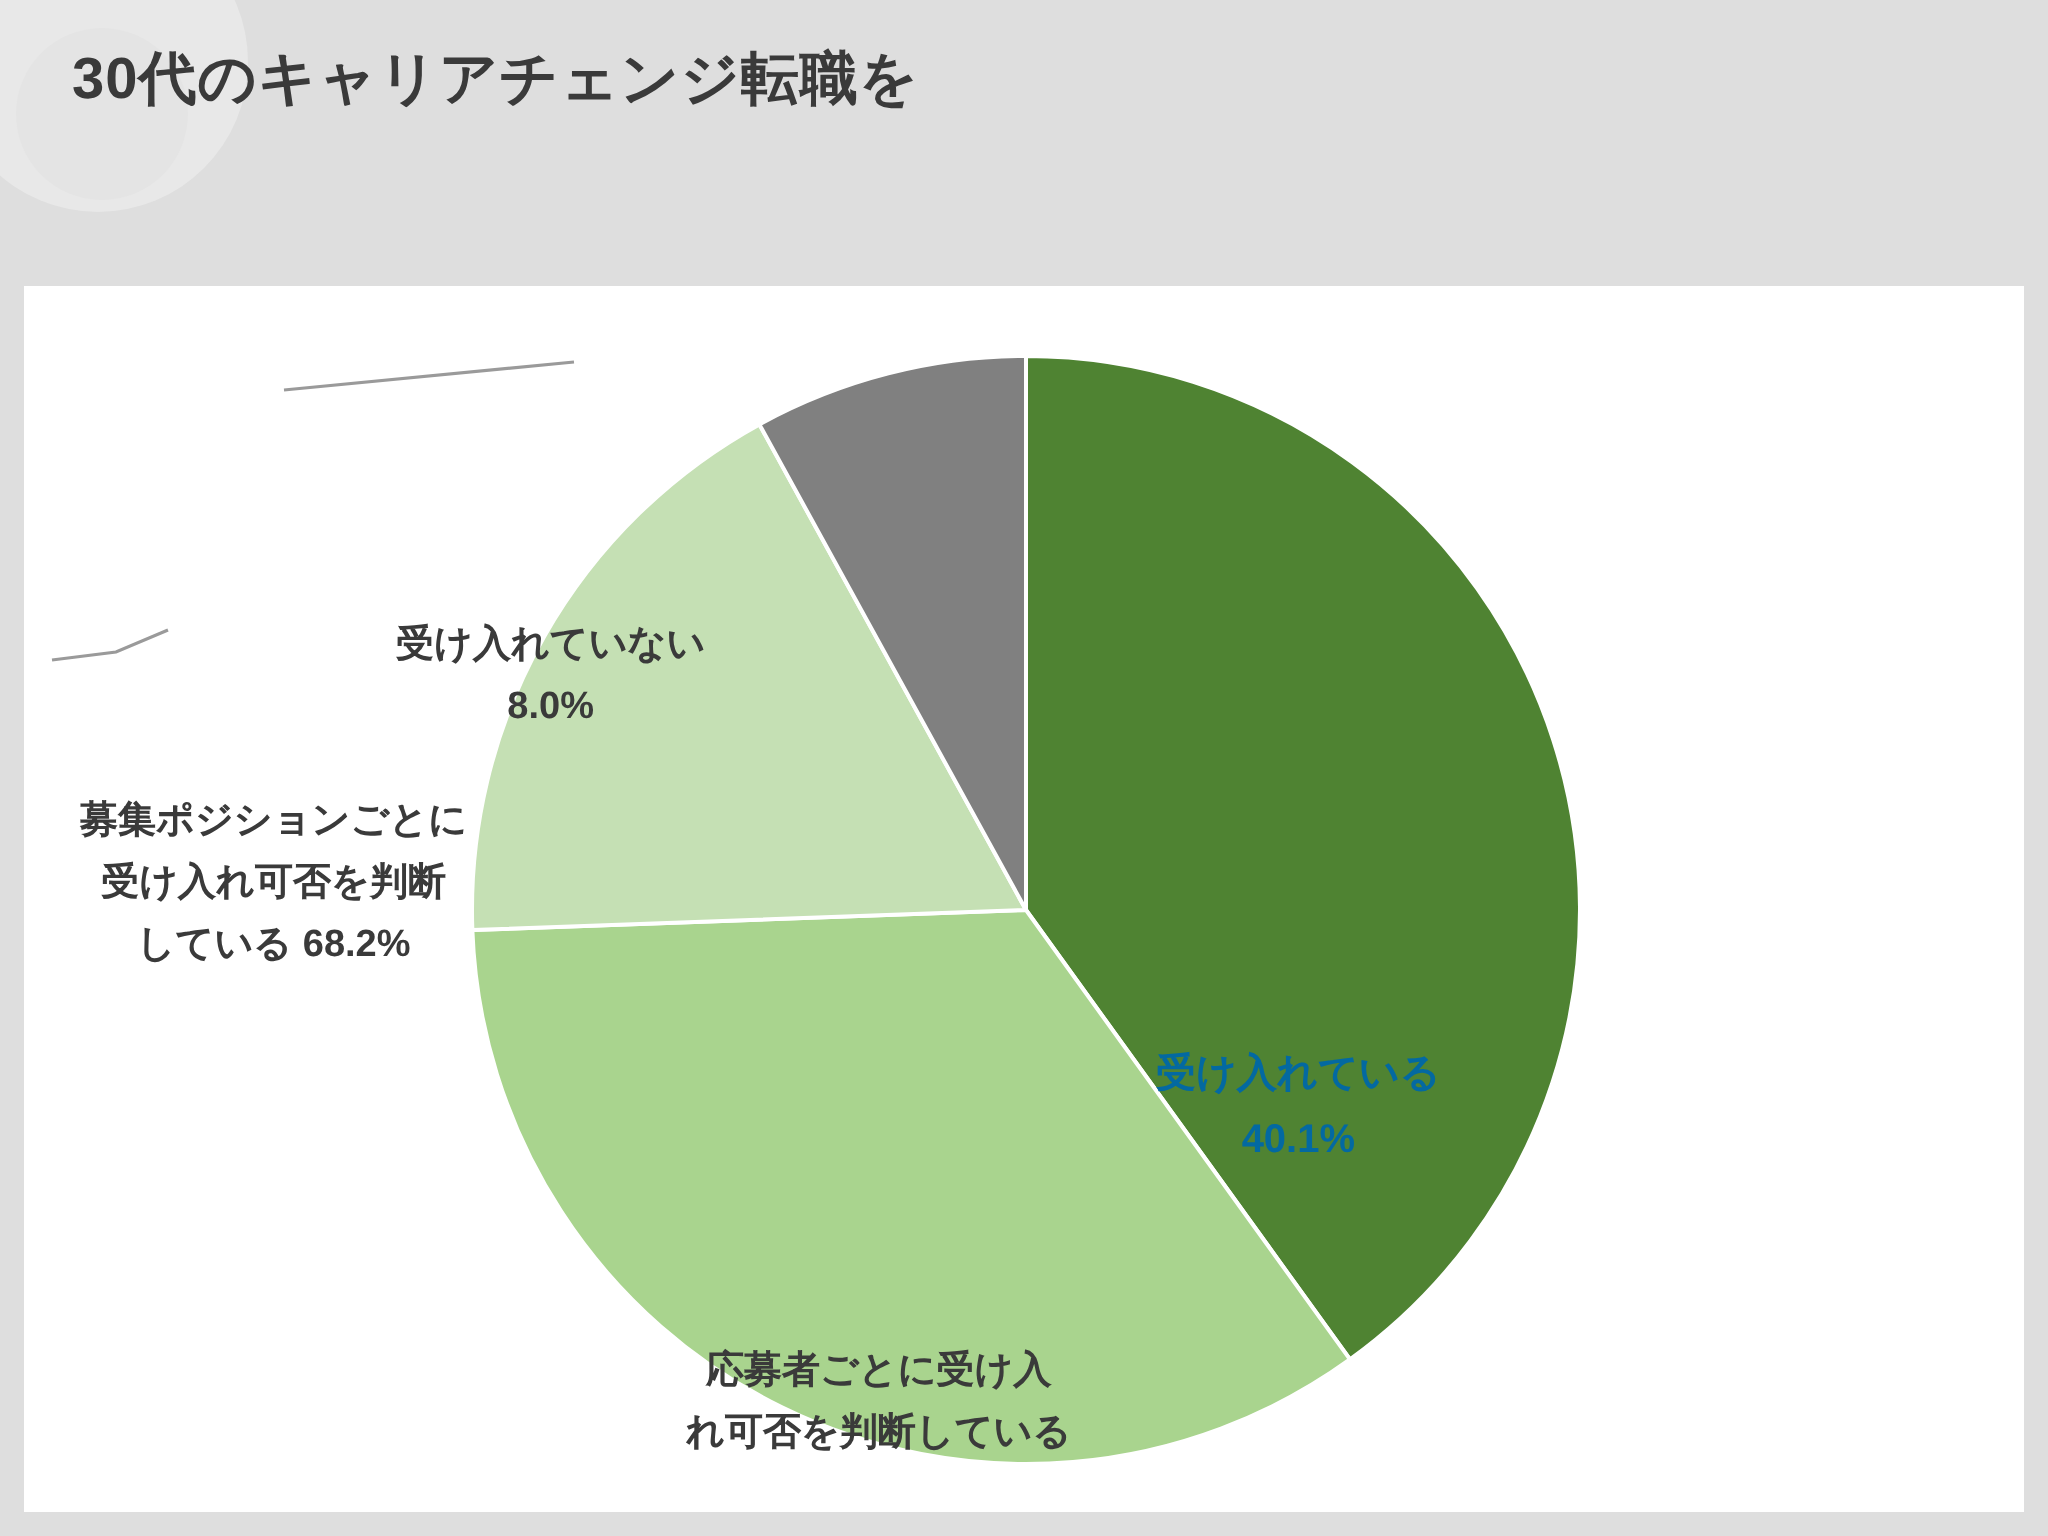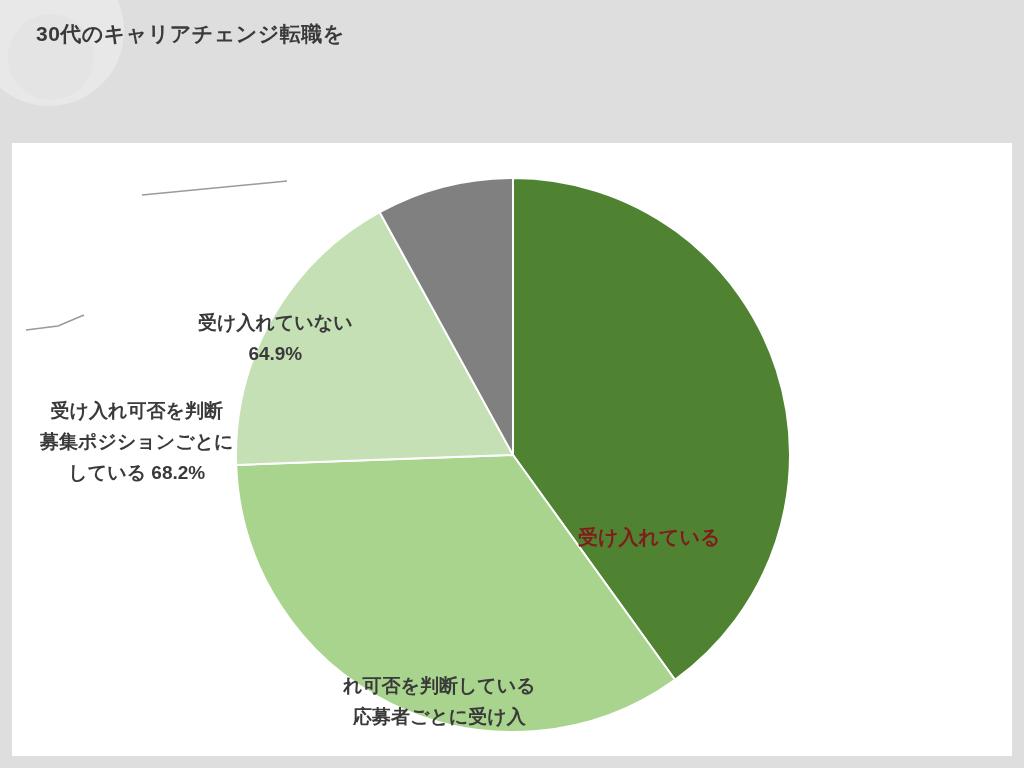--- a/index.html
+++ b/index.html
@@ -37,21 +37,21 @@
   }
 
   
   .title-block {
     position: absolute;
     left: 36px;
     top: 18px;
     z-index: 2;
   }
   .title-line {
-    font-size: 21px;
+    font-size: 29px;
     font-weight: bold;
     color: #3a3a3a;
     line-height: 1.55;
     letter-spacing: 0.5px;
     white-space: nowrap;
   }
 
   
   .card {
     position: absolute;
@@ -83,21 +83,21 @@
     text-align: center;
     white-space: nowrap;
     z-index: 4;
   }
   .callout-not-accepting { left: 186px; top: 165px; }
   .callout-position      { left: 28px;  top: 253px; }
   .callout-applicant     { left: 331px; top: 528px; }
 
   .slice-label {
     position: absolute;
-    color: #7f1d1d;
+    color: #0369a1;
     font-weight: bold;
     font-size: 20px;
     line-height: 1.65;
     text-align: center;
     white-space: nowrap;
     z-index: 4;
   }
   .slice-label-accepting { left: 566px; top: 378px; }
 
   .leader {
@@ -134,31 +134,32 @@
   <svg class="leader" style="left:0;top:0;width:1000px;height:613px;">
     <path d="M 130 52 Q 210 44 275 38" fill="none" stroke="#9a9a9a" stroke-width="1.6"></path>
   </svg>
 
   <svg class="leader" style="left:0;top:0;width:1000px;height:613px;">
     <path d="M 14 187 L 46 183 L 72 172" fill="none" stroke="#9a9a9a" stroke-width="1.6"></path>
   </svg>
 
   <div class="callout callout-not-accepting">
     <div>受け入れていない</div>
-    <div>64.9%</div>
+    <div>8.0%</div>
   </div>
 
   <div class="callout callout-position">
+    <div>募集ポジションごとに</div>
     <div>受け入れ可否を判断</div>
-    <div>募集ポジションごとに</div>
     <div>している 68.2%</div>
   </div>
 
   <div class="callout callout-applicant">
+    <div>応募者ごとに受け入</div>
     <div>れ可否を判断している</div>
-    <div>応募者ごとに受け入</div>
   </div>
 
   <div class="slice-label slice-label-accepting">
     <div>受け入れている</div>
+    <div>40.1%</div>
   </div>
 
 </div>
 
 </body></html>

